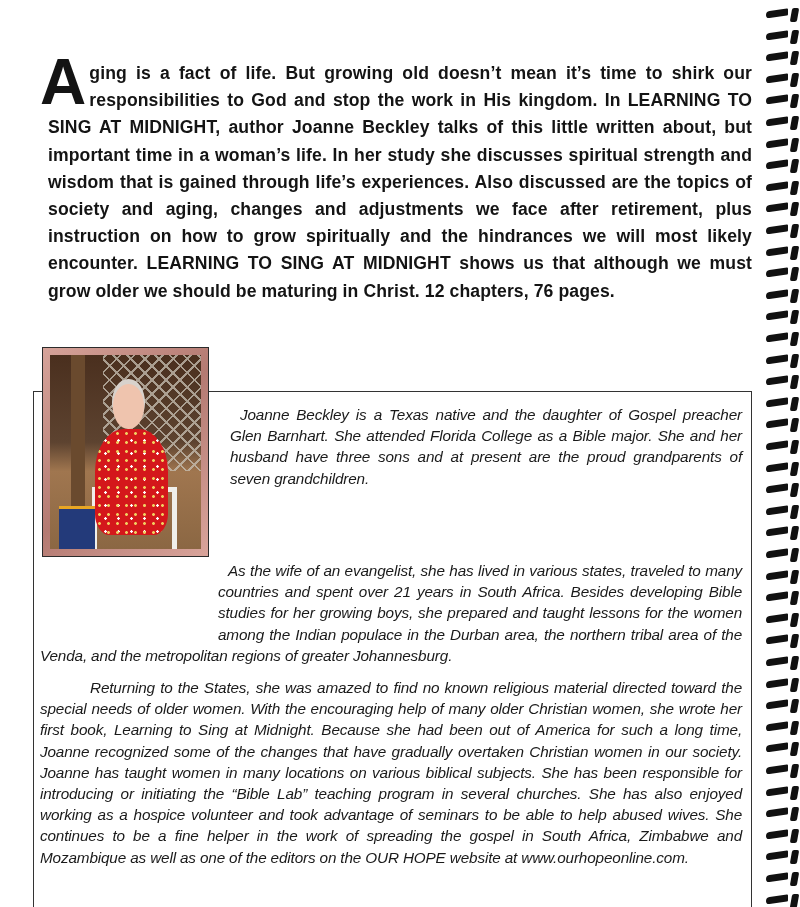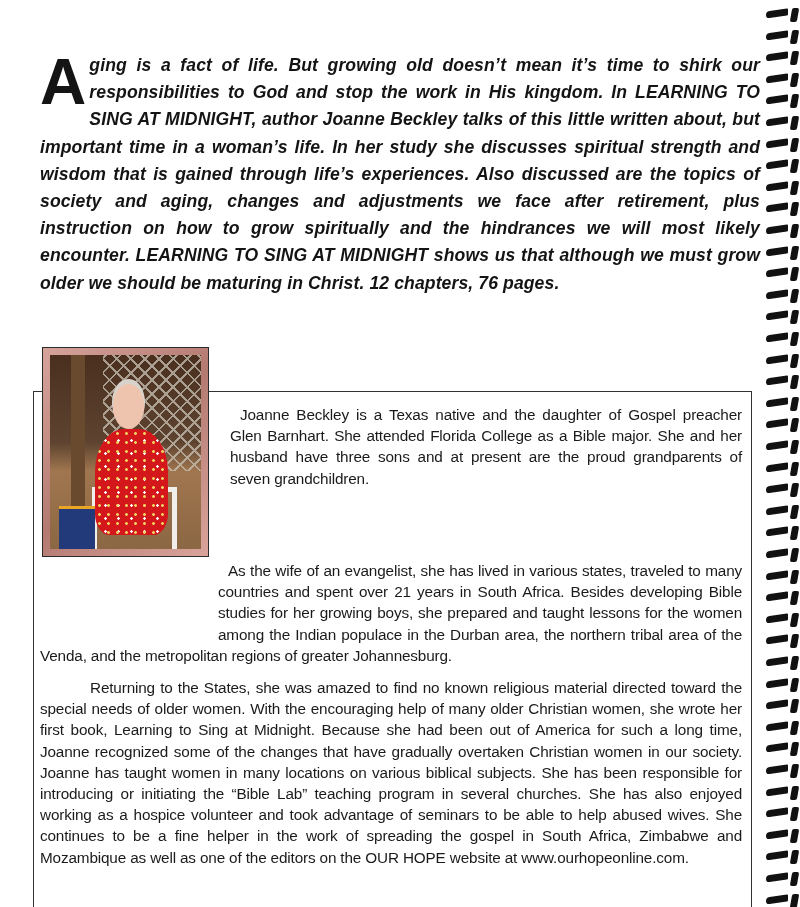--- a/index.html
+++ b/index.html
@@ -2,21 +2,21 @@
 <html><head>
 <meta charset="utf-8">
 <style>
   html, body { margin:0; padding:0; }
   body { width:800px; height:907px; background:#ffffff; position:relative; overflow:hidden;
          font-family:"Liberation Sans", sans-serif; color:#141414; }
   .intro { position:absolute; left:40px; top:52px; width:720px; font-weight:bold;
            font-size:17.6px; line-height:27.2px; text-align:justify; letter-spacing:0.1px; }
   .dropcap { float:left; font-size:64px; line-height:52px; font-weight:900; margin:4px 3px 0 0;
              font-family:"Liberation Sans", sans-serif; }
-  .intro p { margin:0;font-style:italic; }
+  .intro p { margin:8px; }
   .bio-box { position:absolute; left:33px; top:391px; width:719px; height:530px;
              border:1.5px solid #333; box-sizing:border-box; }
   .photo { position:absolute; left:42px; top:347px; width:167px; height:210px;
            background:#c98f86; border:1.5px solid #2b2b2b; box-sizing:border-box; padding:7px; z-index:2;
            background:linear-gradient(135deg,#d6a39a,#b47a72 50%,#d9a49b); }
   .photo-inner { width:100%; height:100%; position:relative; overflow:hidden;
                  background:linear-gradient(180deg,#4a2f1e 0%,#5d4330 45%,#a0764f 60%,#8b6743 100%); }
   .lattice { position:absolute; right:0; top:0; width:65%; height:60%;
              background:
               repeating-linear-gradient(45deg, transparent 0 8px, #c9c2b5 8px 10px),
@@ -27,21 +27,21 @@
            border-radius:40% 40% 20% 20%;
            background-image:radial-gradient(#f0d060 1.2px, transparent 1.6px), radial-gradient(#ffffff 1px, transparent 1.5px);
            background-size:9px 9px, 13px 13px; background-position:0 0, 4px 5px; }
   .head { position:absolute; left:42%; top:15%; width:20%; height:23%; background:#efc4ae; border-radius:50%;
           box-shadow:0 -4px 0 1px #d8d2cc; }
   .chair { position:absolute; left:28%; top:68%; width:56%; height:32%; border:5px solid #f0efeb; border-bottom:none;
            box-sizing:border-box; }
   .bag { position:absolute; left:6%; top:78%; width:24%; height:22%; background:#233a7a; border-top:3px solid #e8a624; }
   .bio { position:absolute; left:40px; width:702px; font-size:15.3px; line-height:21.2px;
          text-align:justify; letter-spacing:-0.15px; color:#1a1a1a; }
-  .bio p { margin:0; }
+  .bio p { margin:0;font-style:italic; }
   .bio .indent { text-indent:50px; }
   .spiral { position:absolute; right:0; top:0; width:36px; height:907px; }
   .coil { position:absolute; right:2px; width:32px; height:14px; }
   .coil::before { content:""; position:absolute; left:0; top:2px; width:22px; height:7px; background:#111;
                   border-radius:6px 2px 2px 6px; transform:skewY(-8deg); }
   .coil::after { content:""; position:absolute; right:0; top:0; width:7px; height:14px; background:#111;
                  border-radius:2px; transform:skewX(-10deg); }
 </style>
 </head>
 <body>

